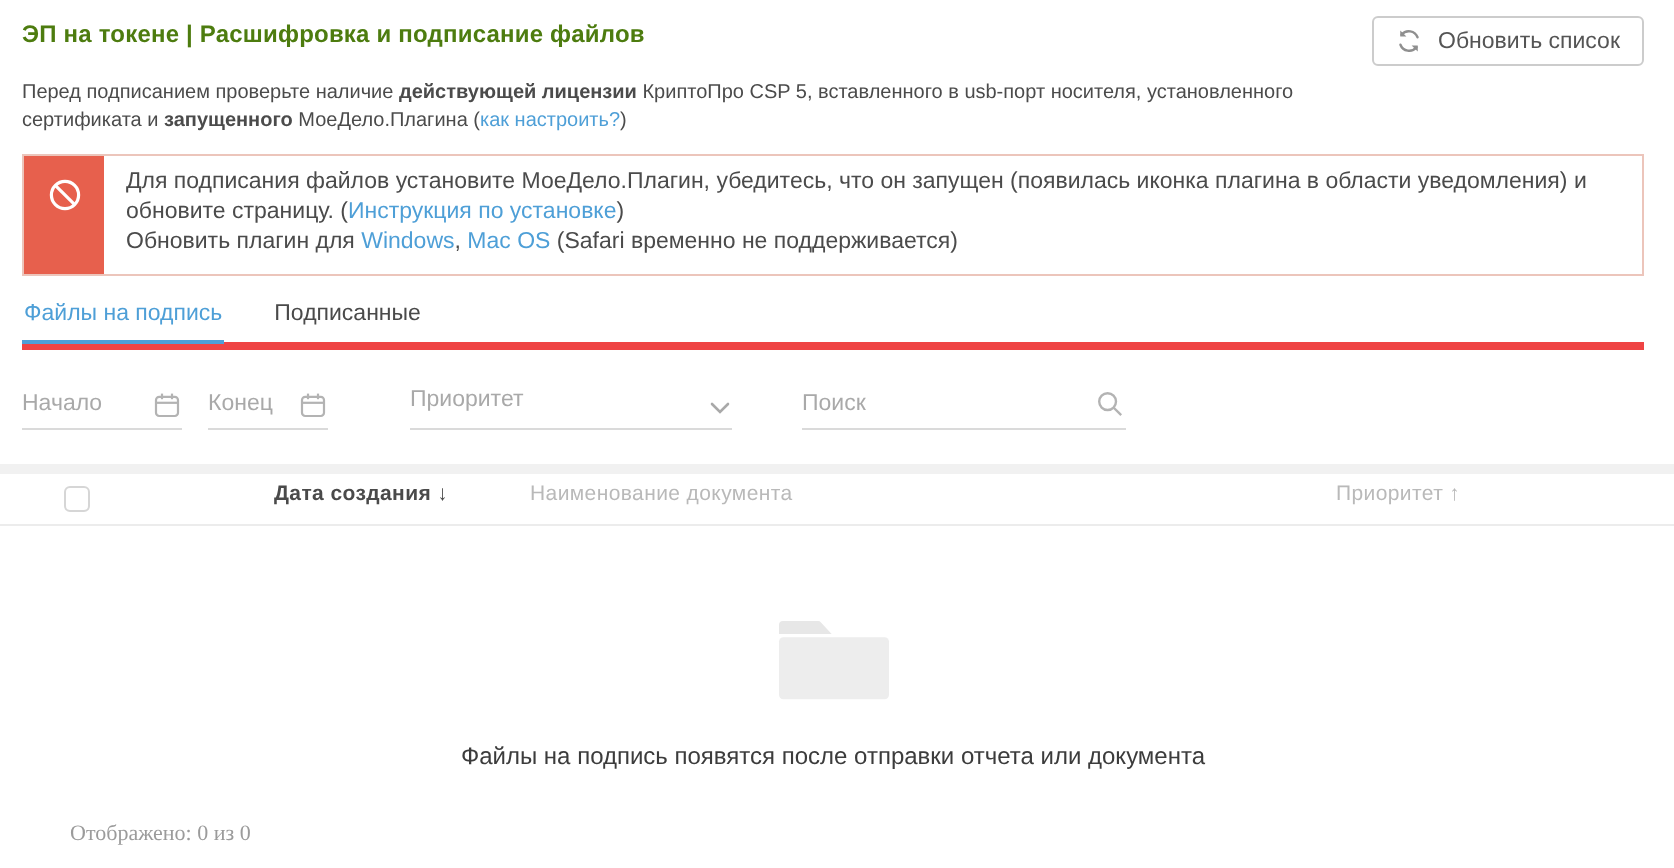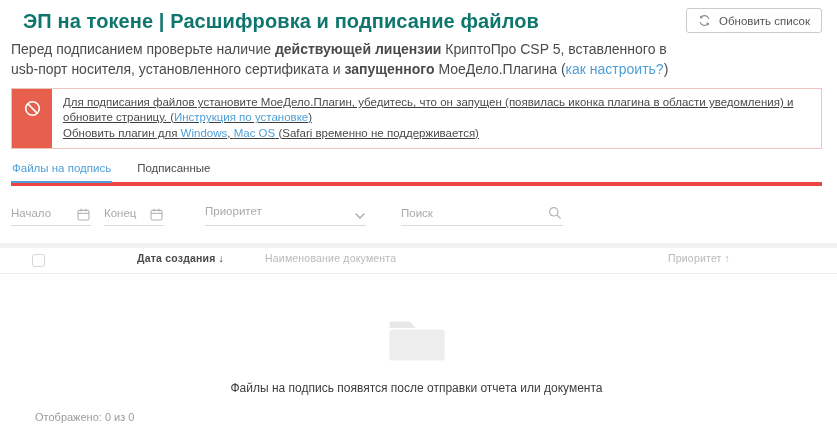--- a/index.html
+++ b/index.html
@@ -6,34 +6,34 @@
   html, body { margin: 0; padding: 0; }
   body {
     width: 837px; height: 434px; overflow: hidden; position: relative;
     background: #ffffff; color: #3f3f3f;
     font-family: "Liberation Sans", sans-serif;
   }
   .page { padding: 8px 15px 0 11px; }
 
   
   .topbar { display: flex; justify-content: space-between; align-items: flex-start; }
-  .page-title { font-size: 20px; font-weight: 700; color: #0f766e; margin: 2px 12px 0; letter-spacing: .1px; }
+  .page-title { font-size: 12px; font-weight: 700; color: #4d7c0f; margin: 2px 0 0; letter-spacing: .1px; }
   .refresh-btn {
     display: flex; align-items: center; gap: 8px; background: #fff;
     border: 1px solid #cccccc; border-radius: 3px; padding: 5px 11px;
     font-size: 11.5px; color: #555; cursor: pointer; font-family: inherit; white-space: nowrap;
   }
 
   
-  .intro { font-size: 14px; line-height: 1.4; color: #4b4b4b; max-width: 668px; margin: 7px 0 0; }
+  .intro { font-size: 10px; line-height: 1.4; color: #4b4b4b; max-width: 668px; margin: 7px 0 0; }
   .seg-bold { font-weight: 700; }
   .seg-link { color: #4e9fd7; cursor: pointer; }
 
   
-  .alert { display: flex; border: 1px solid #ecc5bb; margin-top: 9px; background: #fff; text-decoration: underline; }
+  .alert { display: flex; border: 1px solid #ecc5bb; margin-top: 9px; background: #fff; }
   .alert-badge { flex: 0 0 40px; background: #e7604d; display: flex; justify-content: center; padding-top: 9px; }
   .alert-body { padding: 6px 4px 7px 11px; font-size: 11.5px; line-height: 1.32; color: #4b4b4b; }
   .alert-body p { margin: 0; }
 
   
   .tabs { display: flex; gap: 24px; border-bottom: 4px solid #ef4444; margin-top: 8px; }
   .tab { font-size: 11.5px; color: #4a4a4a; padding: 5px 1px 7px; cursor: pointer; }
   .tab.active { color: #4e9fd7; border-bottom: 2px solid #4e9fd7; margin-bottom: -1px; }
 
   
@@ -59,21 +59,21 @@
   .th-date { left: 137px; font-weight: 700; color: #4a4a4a; cursor: pointer; }
   .th-doc { left: 265px; color: #b9b9b9; cursor: pointer; }
   .th-priority { left: 668px; color: #b9b9b9; cursor: pointer; }
   .sort-arrow { padding-left: 3px; }
 
   
   .empty { text-align: center; margin-top: 47px; }
   .empty-msg { margin-top: 16px; font-size: 12px; font-weight: 500; color: #3c3c3c; }
 
   
-  .footer { position: absolute; left: 35px; bottom: 11px; font-size: 11px; color: #9b9b9b; }
+  .footer { position: absolute; left: 35px; bottom: 11px; font-size: 11px; color: #9b9b9b; font-family: Liberation Serif, serif; }
 </style>
 </head>
 <body>
 
 <div class="page">
 
   <div class="topbar">
     <h1 class="page-title">ЭП на токене | Расшифровка и подписание файлов</h1>
     <button class="refresh-btn">
       <span style="display:flex;">

